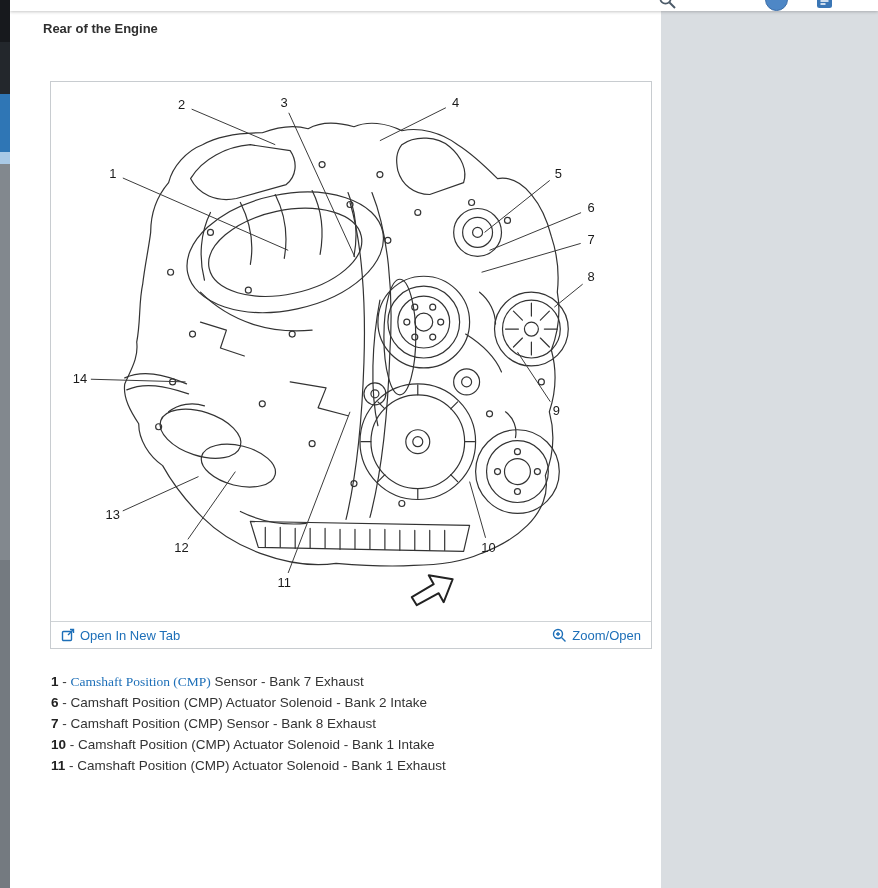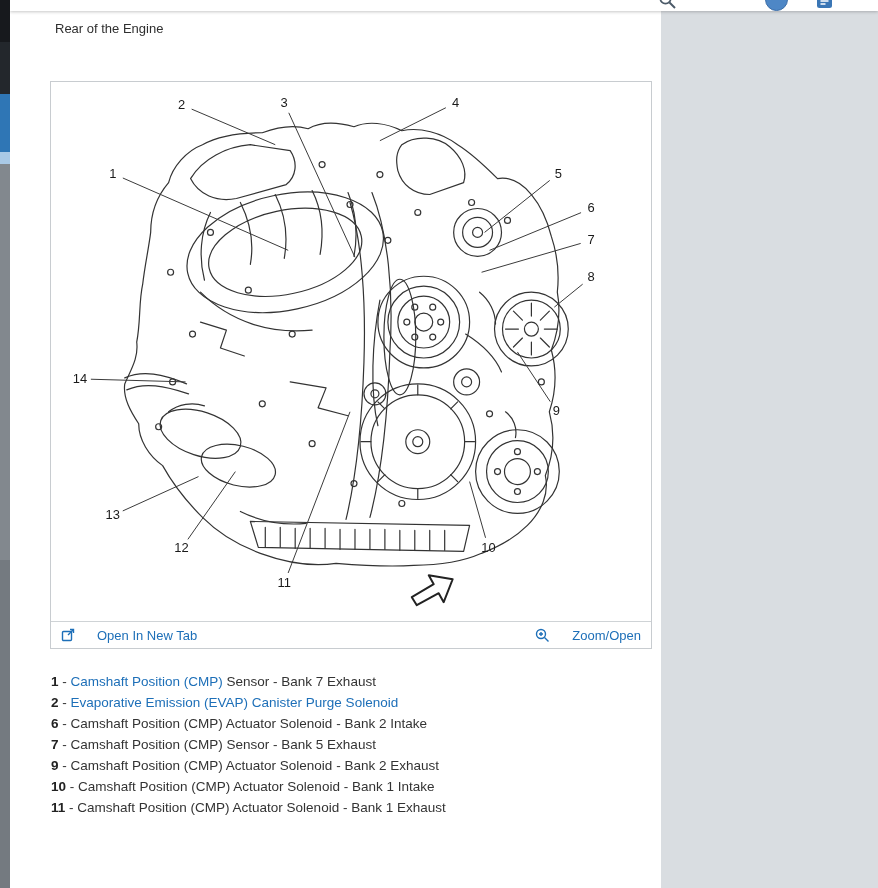--- a/index.html
+++ b/index.html
@@ -34,49 +34,49 @@
   }
   .topbar .tb-icon{position:absolute;}
   .tb-search{left:648px;top:-9px;}
   .tb-avatar{
     left:755px;top:-12px;width:23px;height:23px;border-radius:50%;
     background:#4e87c6;border:1px solid #3c6ea8;
   }
   .tb-apps{left:806px;top:-8px;}
 
   .page-title{
-    position:absolute;left:45px;top:21px;
-    font-size:13px;font-weight:normal;color:#2f2f2f;
+    position:absolute;left:33px;top:21px;
+    font-size:13px;font-weight:bold;color:#2f2f2f;
   }
 
   
   .figure-box{
     position:absolute;left:40px;top:81px;width:602px;height:568px;
     border:1px solid #c8ccd0;background:#fff;
   }
   .figure-canvas{width:100%;height:539px;display:block;}
   .figure-links{
     height:27px;border-top:1px solid #cfd3d6;
     display:flex;justify-content:space-between;align-items:center;
     padding:0 10px;font-size:13px;
   }
   .fig-link{
-    display:flex;align-items:center;gap:22px;color:var(--link-color);
+    display:flex;align-items:center;gap:5px;color:var(--link-color);
     text-decoration:none;cursor:pointer;
   }
   .fig-link svg{display:block;}
 
   
   .legend{
     position:absolute;left:41px;top:671px;width:605px;
     font-size:13.5px;line-height:21px;color:var(--text-color);
   }
   .legend-row{white-space:nowrap;}
   .legend-num{font-weight:bold;color:#222;}
-  .legend-link{color:var(--link-color);text-decoration:none;cursor:pointer;}
+  .legend-link{color:var(--link-color);text-decoration:none;cursor:pointer;font-family:Liberation Serif, serif;}
 
   
   .engine-art{stroke:#333;fill:none;stroke-width:1.2;stroke-linecap:round;stroke-linejoin:round;}
   .callout-line{stroke:#3a3a3a;stroke-width:1;}
   .callout-num{font-size:13px;fill:#1a1a1a;font-family:"Liberation Sans",sans-serif;}
 </style>
 </head>
 <body>
 
 <div class="left-strip">
@@ -242,24 +242,22 @@
           <circle cx="6" cy="6" r="4.5" fill="none" stroke="#1d6fb8" stroke-width="1.4"></circle>
           <path d="M4 6 h4 M6 4 v4 M9.5 9.5 L13.5 13.5" fill="none" stroke="#1d6fb8" stroke-width="1.4"></path>
         </svg>
         <span>Zoom/Open</span>
       </a>
     </div>
   </div>
 
   <div class="legend">
       <div class="legend-row"><span class="legend-num">1</span><span> - </span><a class="legend-link">Camshaft Position (CMP)</a><span> Sensor - Bank 7 Exhaust</span></div>
-      <div class="legend-row"><span class="legend-num">2</span><span> - </span><a class="legend-link">Evaporative Emission (EVAP) Canister Purge Solenoid</a></div>
       <div class="legend-row"><span class="legend-num">6</span><span> - </span><span>Camshaft Position (CMP) Actuator Solenoid - Bank 2 Intake</span></div>
-      <div class="legend-row"><span class="legend-num">7</span><span> - </span><span>Camshaft Position (CMP) Sensor - Bank 5 Exhaust</span></div>
-      <div class="legend-row"><span class="legend-num">9</span><span> - </span><span>Camshaft Position (CMP) Actuator Solenoid - Bank 2 Exhaust</span></div>
+      <div class="legend-row"><span class="legend-num">7</span><span> - </span><span>Camshaft Position (CMP) Sensor - Bank 8 Exhaust</span></div>
       <div class="legend-row"><span class="legend-num">10</span><span> - </span><span>Camshaft Position (CMP) Actuator Solenoid - Bank 1 Intake</span></div>
       <div class="legend-row"><span class="legend-num">11</span><span> - </span><span>Camshaft Position (CMP) Actuator Solenoid - Bank 1 Exhaust</span></div>
     </div>
 </div>
 
 <div class="topbar">
   <svg class="tb-icon tb-search" width="19" height="19" viewBox="0 0 19 19">
     <circle cx="7.5" cy="7.5" r="5.2" fill="none" stroke="#4b5a68" stroke-width="1.7"></circle>
     <line x1="11.5" y1="11.5" x2="17" y2="17" stroke="#4b5a68" stroke-width="1.9"></line>
   </svg>

